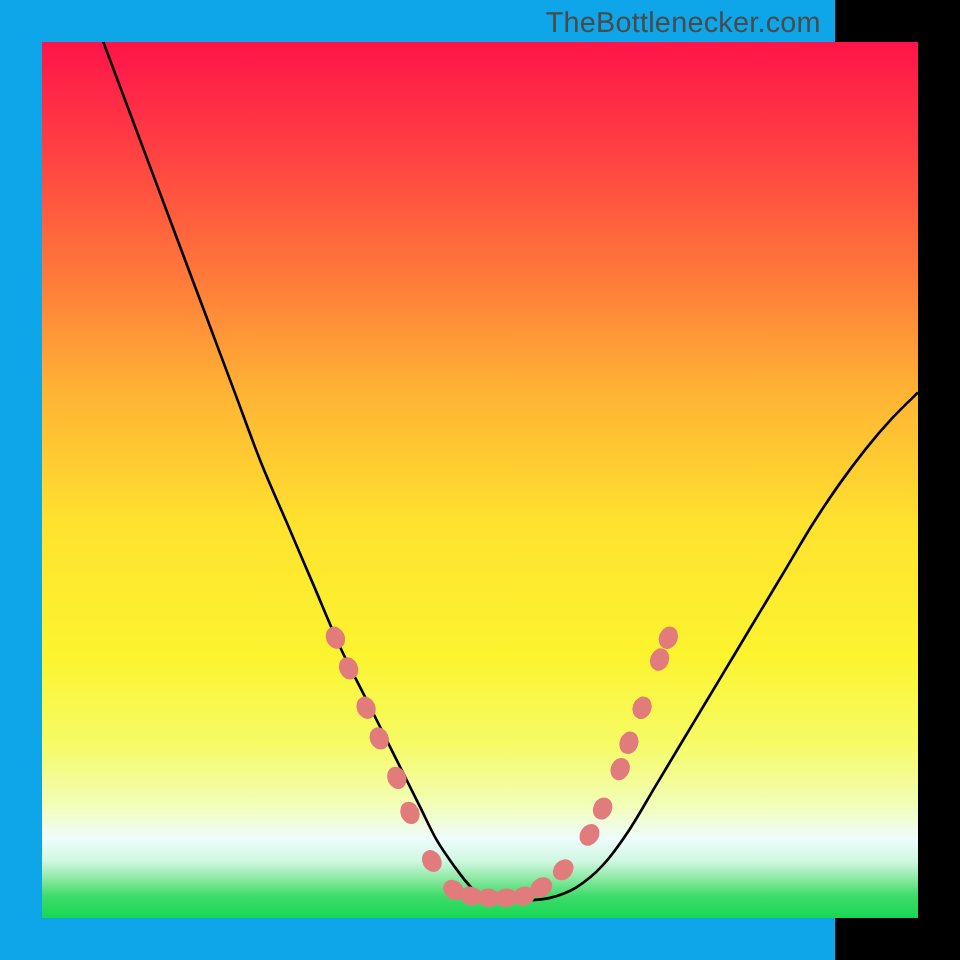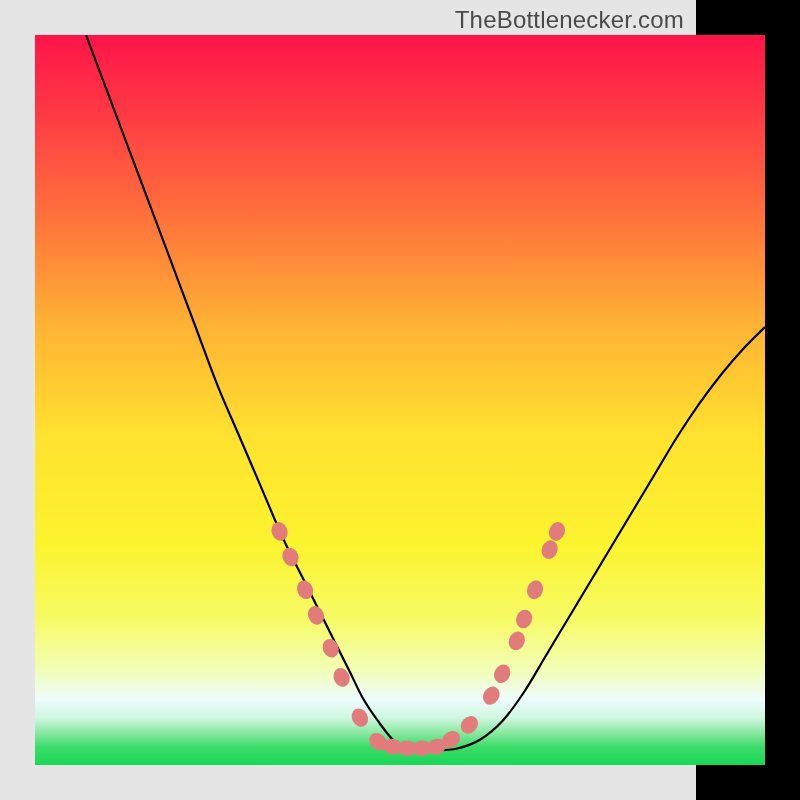--- a/index.html
+++ b/index.html
@@ -8,21 +8,21 @@
     width: 800px;
     height: 800px;
     overflow: hidden;
     background: #000;
     font-family: Arial, Helvetica, sans-serif;
   }
   .frame {
     position: relative;
     width: 696px;
     height: 800px;
-    background: #e5e5e5;
+    background: #0ea5e9;
   }
   .plot-area {
     position: absolute;
     left: 35px;
     top: 35px;
     width: 730px;
     height: 730px;
     overflow: hidden;
   }
   .gradient-bg {

